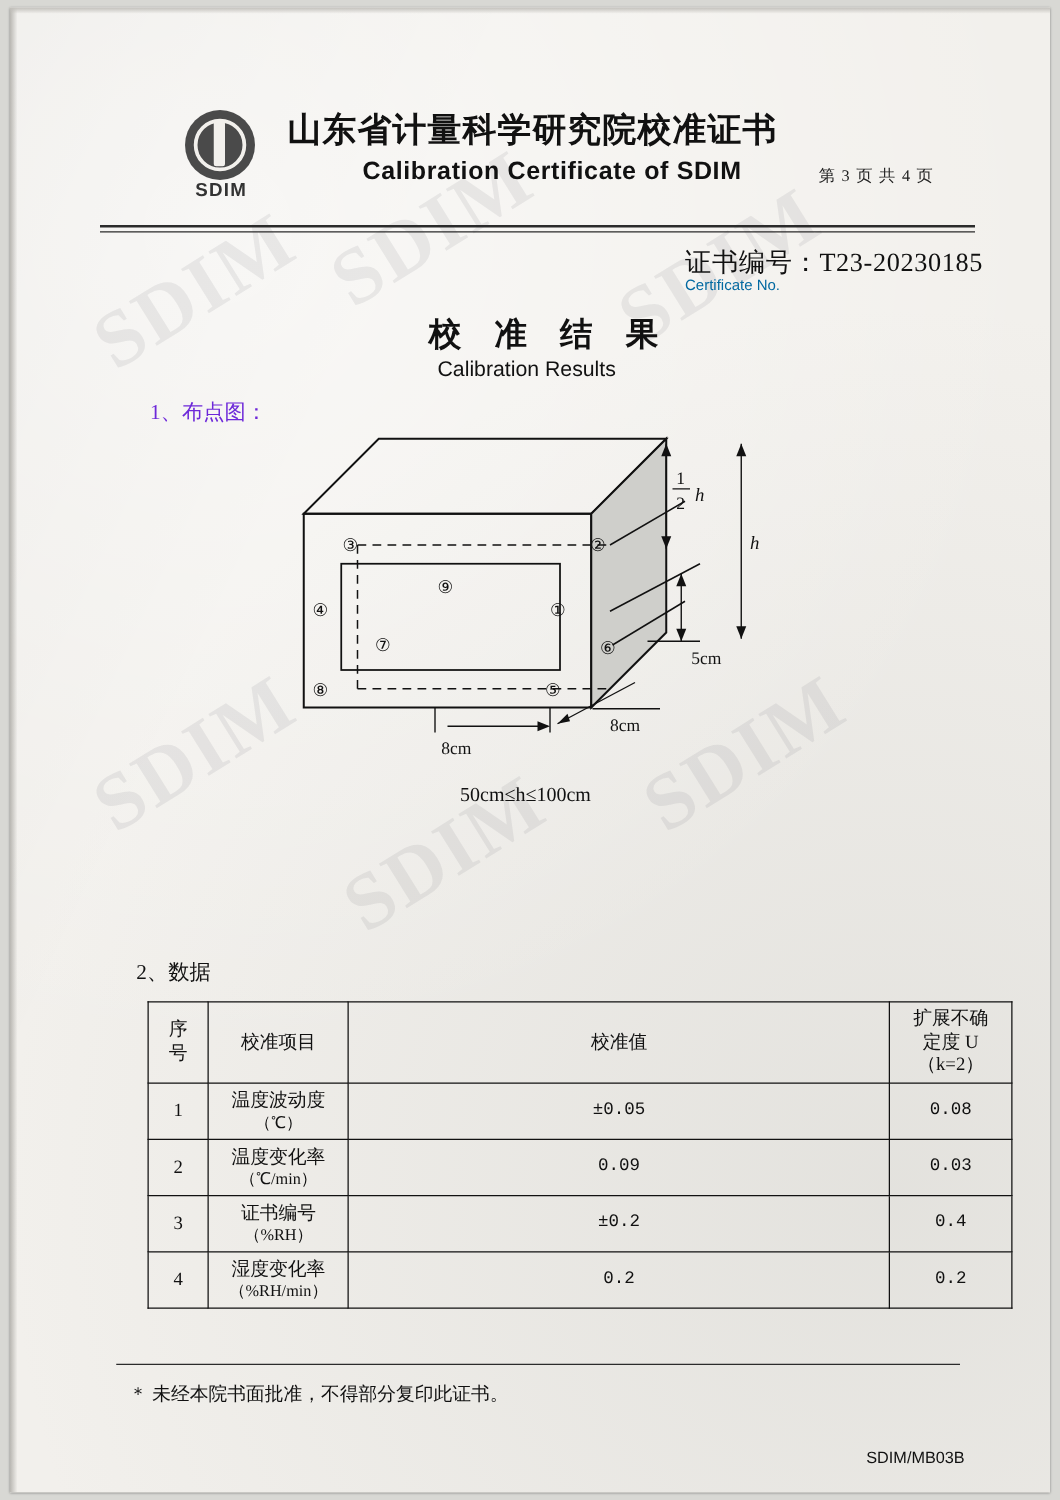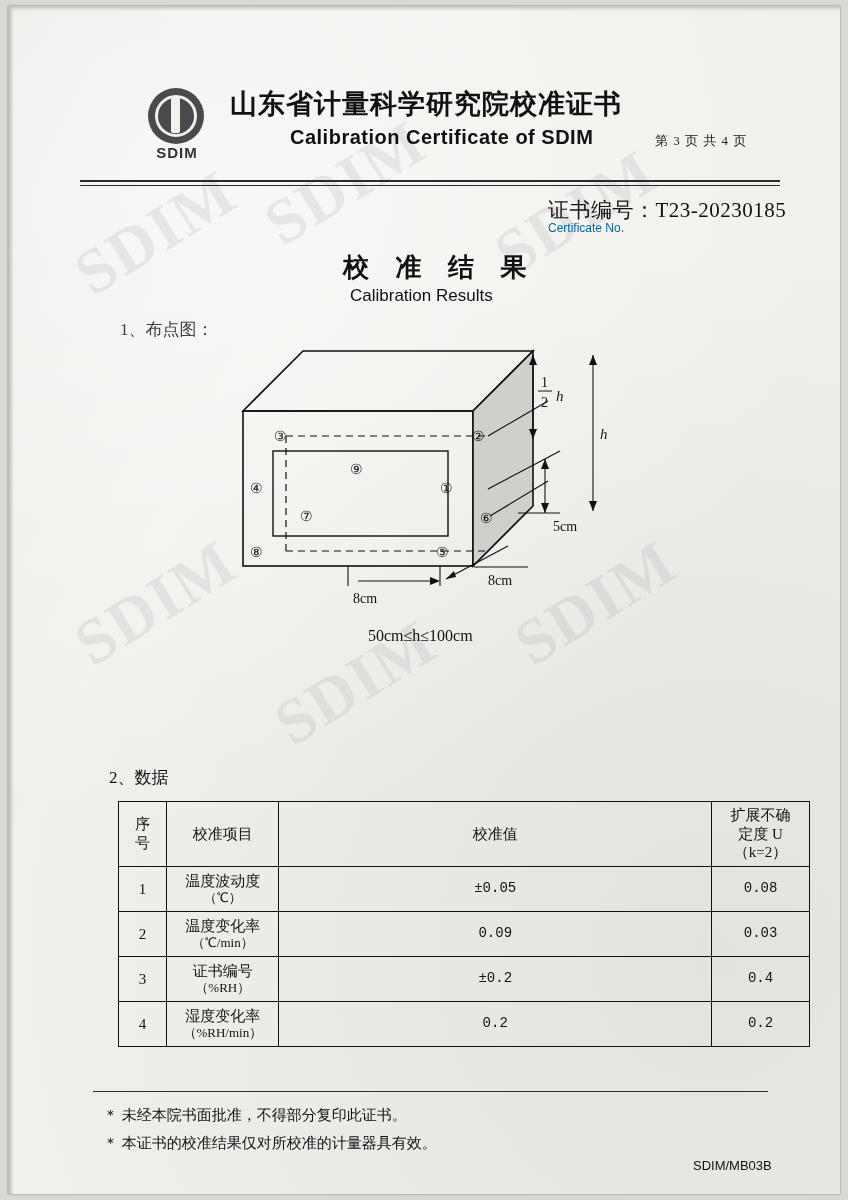--- a/index.html
+++ b/index.html
@@ -47,21 +47,21 @@
   .page-no{position:absolute;left:575px;top:54px;font-size:13px;color:#222;letter-spacing:1px;}
 
   .rule{position:absolute;left:72px;top:174px;width:700px;border-top:2px solid #2b2b2b;border-bottom:1px solid #2b2b2b;height:3px;}
 
   .cert-no{position:absolute;left:540px;top:190px;font-size:21px;color:#111;letter-spacing:.5px;}
   .cert-no-en{position:absolute;left:540px;top:215px;font-size:12px;color:#0369a1;font-family:"Liberation Sans",sans-serif;}
 
   .res-cn{position:absolute;left:335px;top:244px;font-size:26px;font-weight:bold;letter-spacing:10px;color:#111;}
   .res-en{position:absolute;left:342px;top:280px;font-size:17px;color:#111;font-family:"Liberation Sans",sans-serif;}
 
-  .sec1{position:absolute;left:112px;top:312px;font-size:17px;color:#404040;}
+  .sec1{position:absolute;left:112px;top:312px;font-size:17px;color:#6d28d9;}
   .sec2{position:absolute;left:101px;top:760px;font-size:17px;color:#111;}
 
   .diagram{position:absolute;left:180px;top:335px;width:520px;height:330px;}
 
   .table-wrap{position:absolute;left:110px;top:795px;width:692px;}
   table{border-collapse:collapse;width:692px;font-family:"Liberation Serif",serif;}
   table td,table th{border:1px solid #111;text-align:center;color:#111;font-weight:normal;}
   th.c0,td.c0{width:46px;}
   th.c1,td.c1{width:110px;}
   th.c2,td.c2{width:440px;}
@@ -246,15 +246,14 @@
           </td>
           <td class="c2 mono">0.2</td>
           <td class="c3 mono">0.2</td>
         </tr>
       </tbody>
     </table>
   </div>
 
   <div class="footrule"></div>
   <div class="note1">＊ 未经本院书面批准，不得部分复印此证书。</div>
-  <div class="note2">＊ 本证书的校准结果仅对所校准的计量器具有效。</div>
   <div class="formcode">SDIM/MB03B</div>
 </div>
 
 </body></html>

